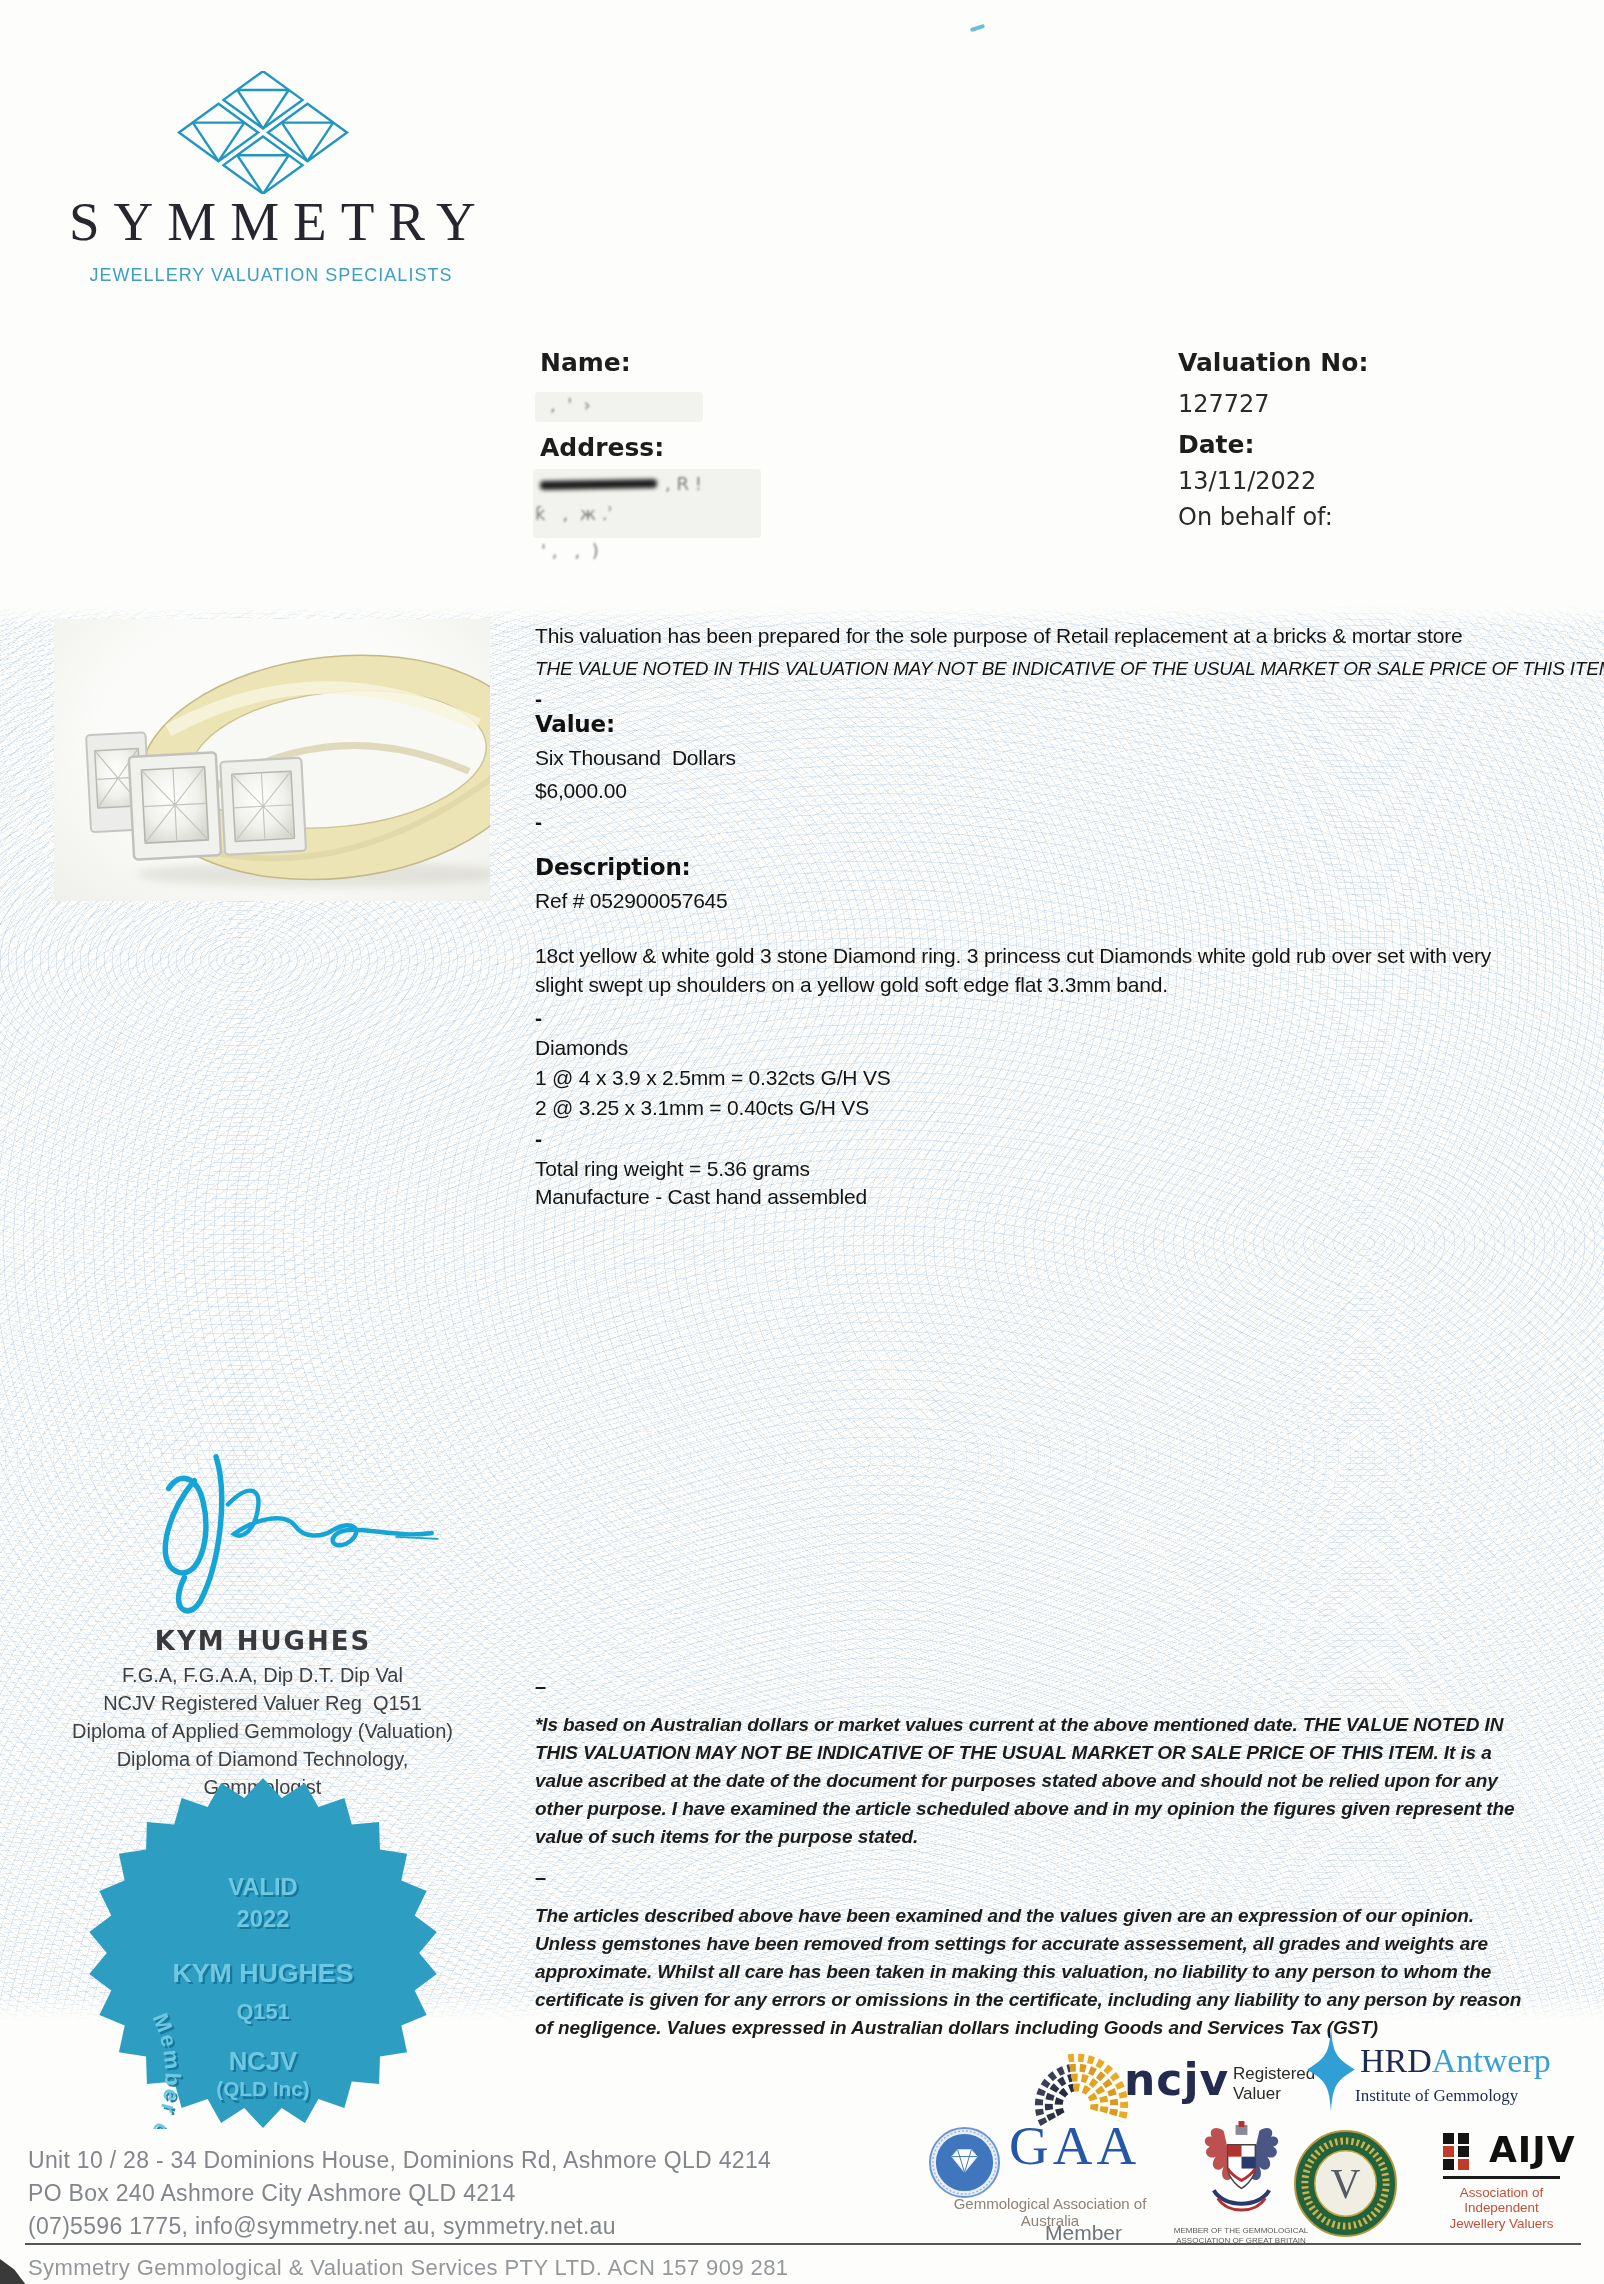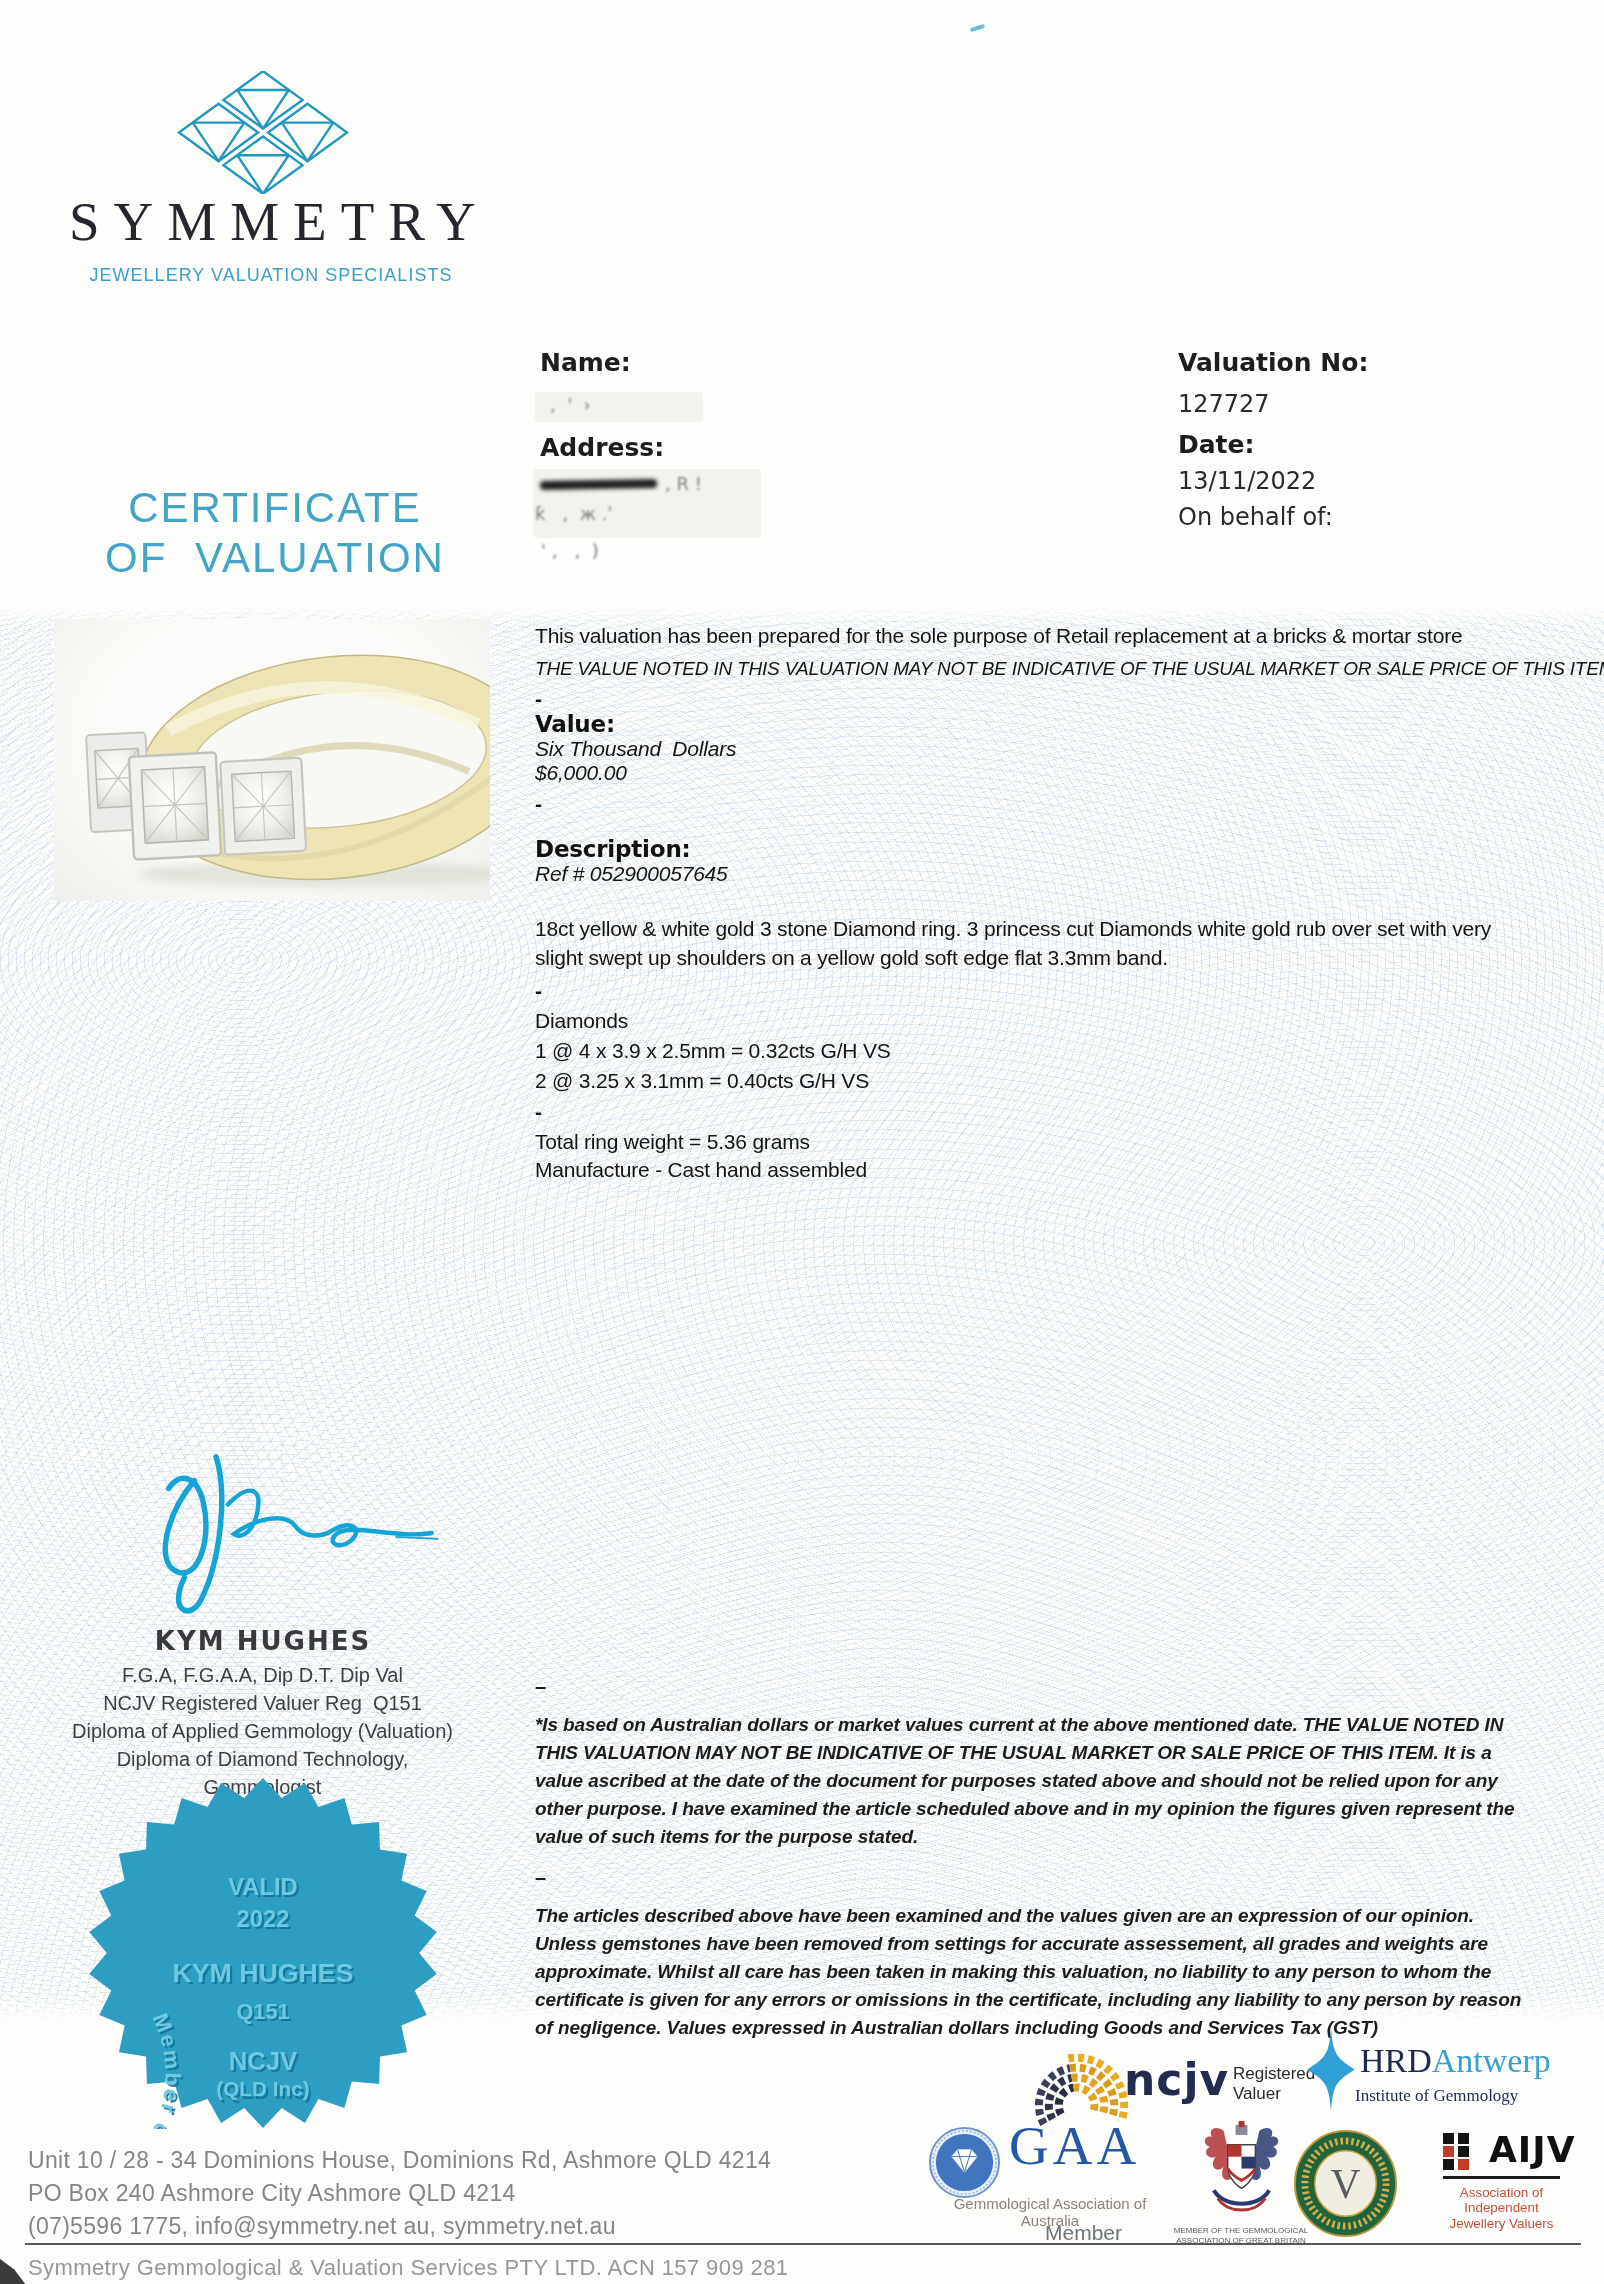--- a/index.html
+++ b/index.html
@@ -42,21 +42,21 @@
   .smudge-strip{background:#f2f2ee; border-radius:4px; filter:blur(0.5px);}
   .smudge-dark{background:#1f1f1f; border-radius:4px; filter:blur(2px);}
   .speck{color:#7d7d7d; font-size:18px; filter:blur(1px); font-family:"DejaVu Sans", sans-serif;}
   
   .main-col{left:535px; top:624px; width:1005px; font-size:21px; letter-spacing:-0.2px; color:#141414;}
   .main-col .nowrap{white-space:nowrap;}
   .market-note{font-style:italic; font-size:19px; margin-top:10px;}
   .sep{margin-top:7px; font-weight:bold;}
   .sec-label{font-family:"DejaVu Sans", sans-serif; font-weight:bold; font-size:23px; color:#111;}
   .pre{white-space:pre-wrap;}
-  .mt8{font-style:italic;} .mt6{margin-top:6px;}
+  .mt8{margin-top:9px;} .mt6{margin-top:6px;}
   .desc-par{margin-top:28px; line-height:29px;}
   
   .valuer-name{
     left:45px; top:1626px; width:436px; text-align:center;
     font-family:"DejaVu Sans", sans-serif; font-weight:bold; font-size:26px;
     letter-spacing:2px; color:#3a3a3e;
   }
   .credentials{
     left:30px; top:1661px; width:465px; text-align:center;
     font-size:20px; line-height:28px; color:#3d3f43;
@@ -124,24 +124,20 @@
         <polygon points="48,33 88,62 48,91 8,62"></polygon>
         <polyline points="22,52 74,52"></polyline>
         <polyline points="22,52 48,91"></polyline>
         <polyline points="74,52 48,91"></polyline>
       </g>
     </g>
   </svg>
   <div class="abs brand-name">SYMMETRY</div>
   <div class="abs brand-tagline">JEWELLERY VALUATION SPECIALISTS</div>
 
-  <div class="abs cert-title">
-    <div class="line1">CERTIFICATE</div>
-    <div class="line2">OF VALUATION</div>
-  </div>
 
   <div class="abs lbl" style="left:540px; top:348px;">Name:</div>
   <div class="abs smudge-strip" style="left:535px; top:392px; width:168px; height:30px;"></div>
   <div class="abs speck" style="left:550px; top:394px;">, &nbsp;' &nbsp;›</div>
 
   <div class="abs lbl" style="left:540px; top:433px;">Address:</div>
   <div class="abs smudge-strip" style="left:533px; top:469px; width:228px; height:69px;"></div>
   <div class="abs smudge-dark" style="left:540px; top:480px; width:117px; height:9px; transform:rotate(-1deg);"></div>
   <div class="abs speck" style="left:665px; top:473px;">, R&nbsp;!</div>
   <div class="abs speck" style="left:535px; top:503px;">ƙ&nbsp;&nbsp;&nbsp;, &nbsp;ж&nbsp;.ʾ</div>

